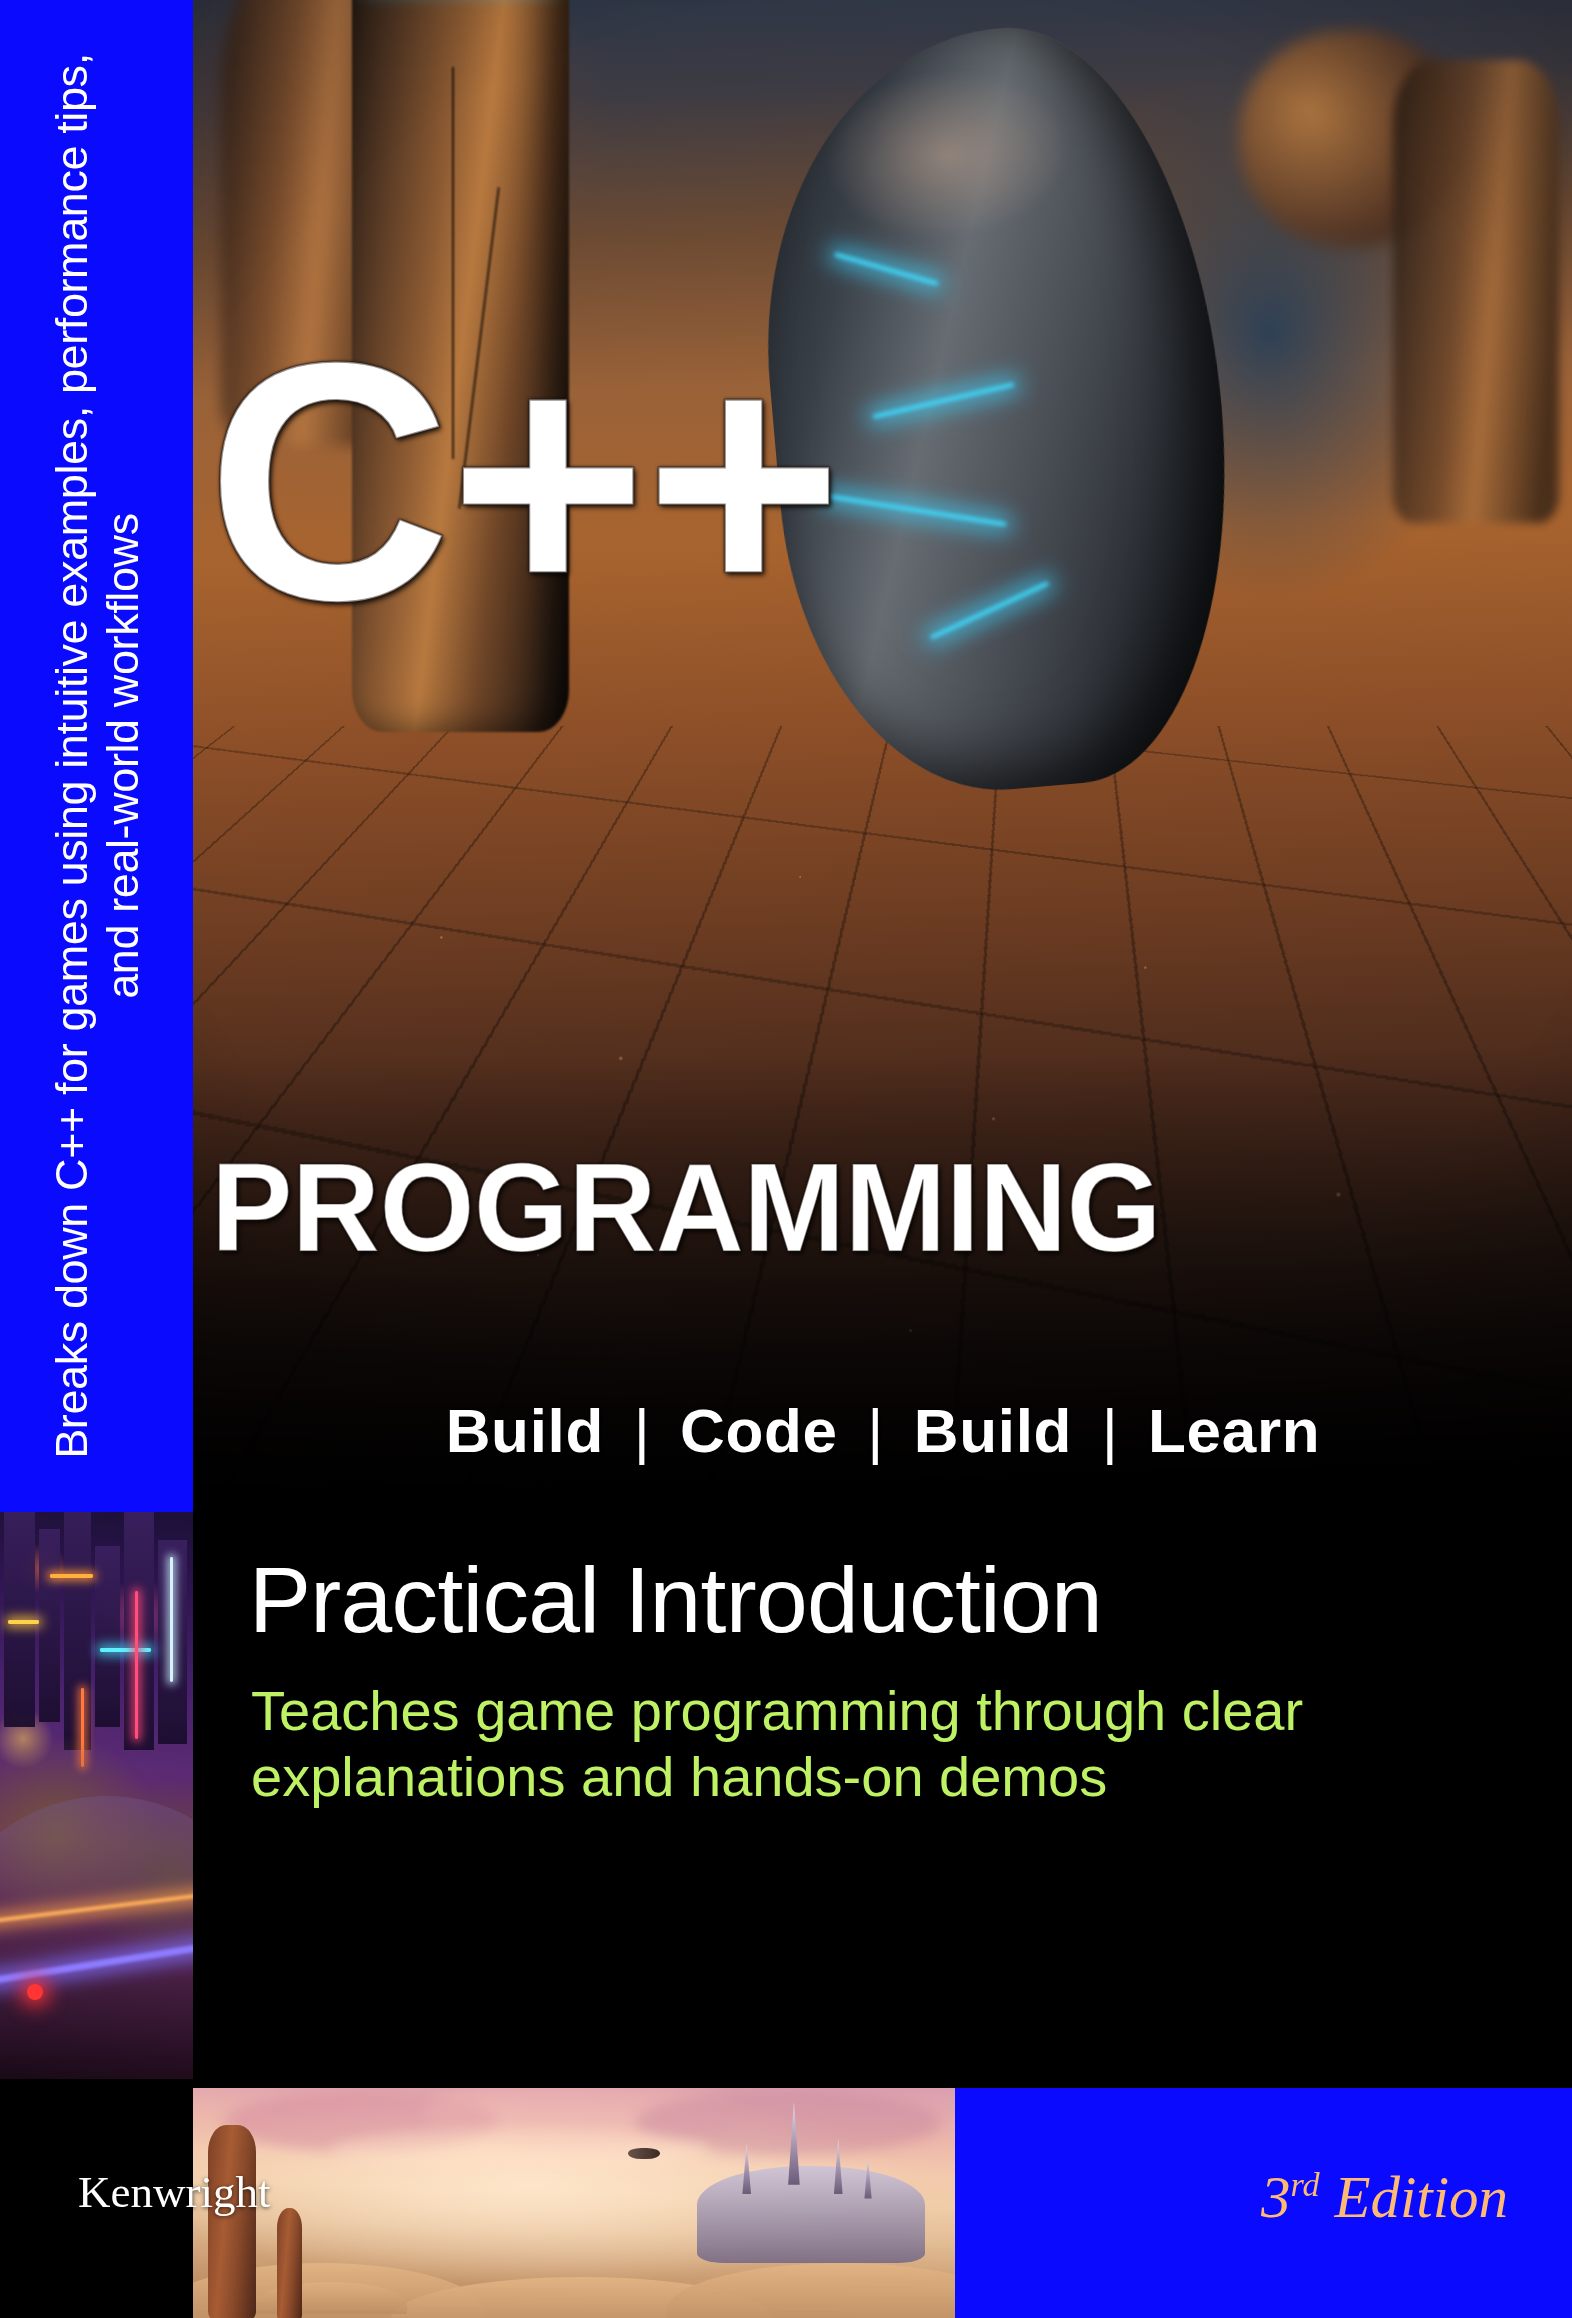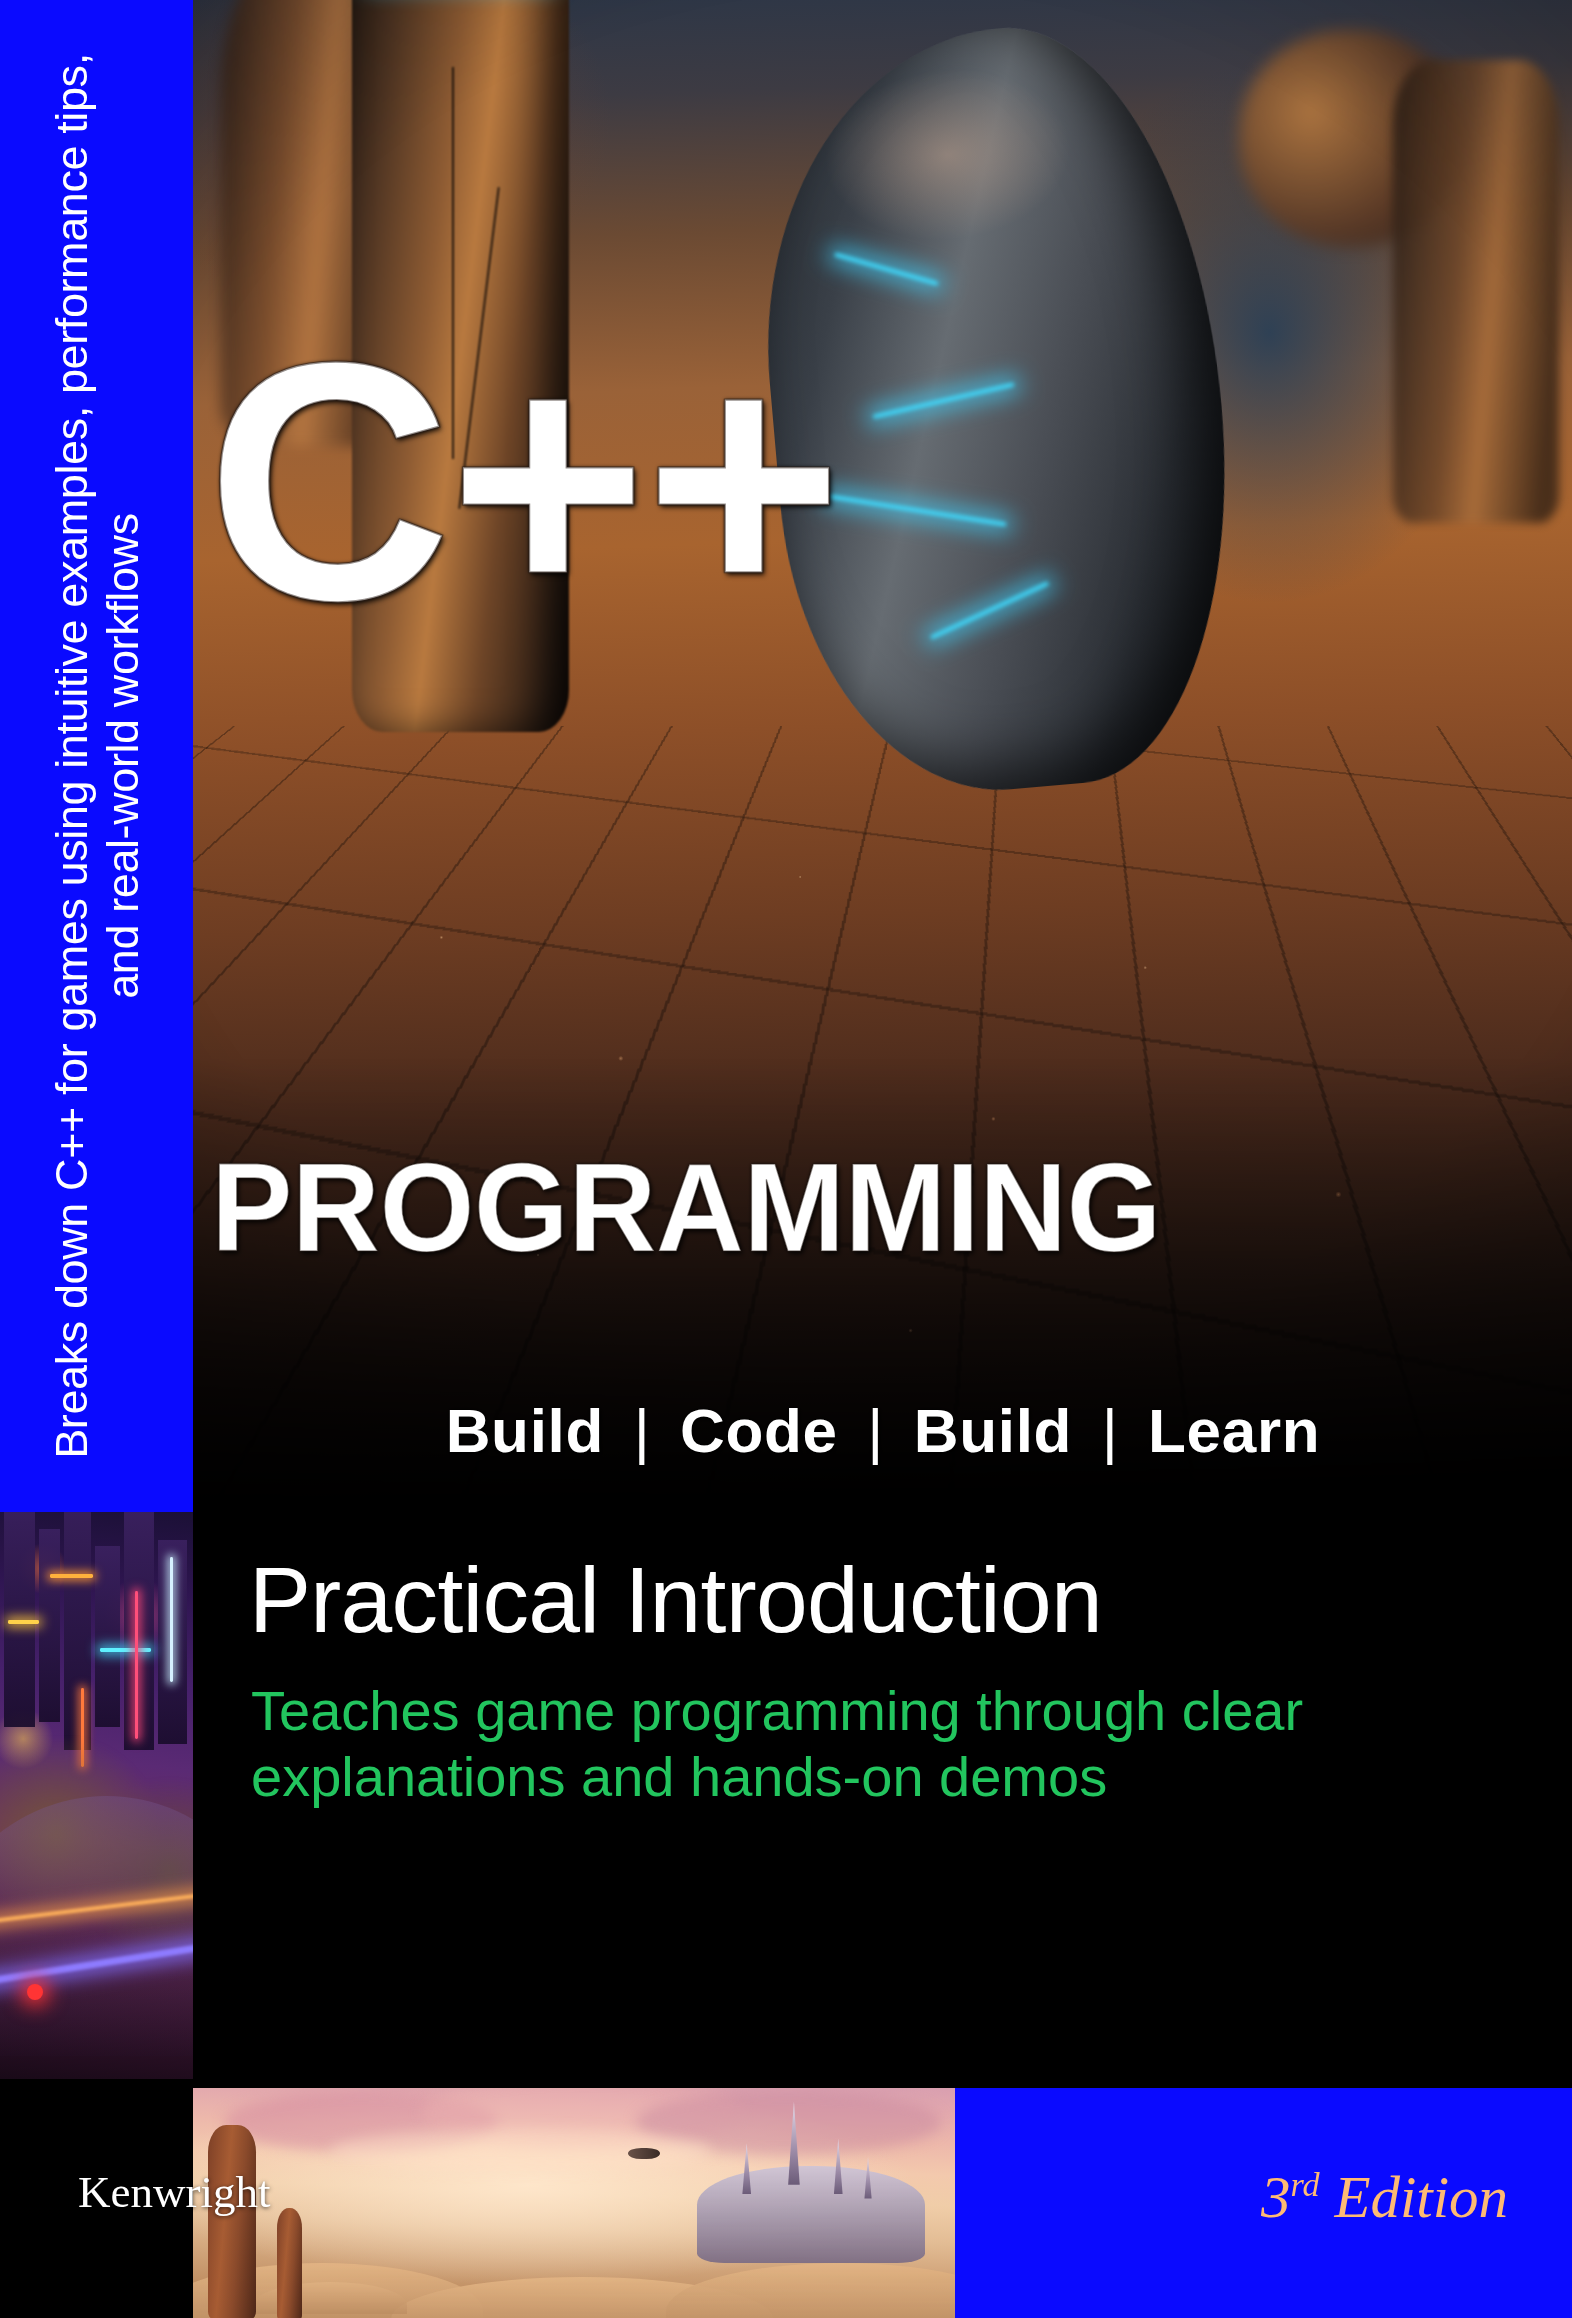--- a/index.html
+++ b/index.html
@@ -104,21 +104,21 @@
   #city .veg{position:absolute;left:-10%;bottom:18%;width:130%;height:42%;
      background:radial-gradient(ellipse 60% 60% at 30% 40%, rgba(120,95,45,.8), transparent 70%),
                 radial-gradient(ellipse 55% 55% at 75% 55%, rgba(95,80,40,.75), transparent 70%);
      filter:blur(2.9px);}
 
   
   #blackpanel{position:absolute;left:193px;top:1512px;width:1380px;height:567px;
      background:#000;z-index:3;}
   #sub-title{position:absolute;left:56px;top:35px;color:#fff;font-weight:400;
      font-size:93px;letter-spacing:-0.7px;white-space:nowrap;}
-  #sub-desc{position:absolute;left:58px;top:166px;color:#22c55e;font-weight:400;
+  #sub-desc{position:absolute;left:58px;top:166px;color:#bef264;font-weight:400;
      font-size:56px;line-height:1.17;width:1229px;}
 
   
   #bottom{position:absolute;left:0;top:2079px;width:1573px;height:240px;z-index:5;background:#000;}
   #b-black{position:absolute;left:0;top:0;width:193px;height:240px;background:#000;}
   #desert{position:absolute;left:193px;top:8.7px;width:763px;height:231px;overflow:hidden;
      background:
        radial-gradient(ellipse 70% 60% at 44% 42%, rgba(255,232,205,.92), rgba(255,205,180,0) 72%),
        linear-gradient(182deg,#d99fb0 0%,#e3a9ae 10%,#edb8ab 22%,#f3c9ad 34%,#f0cda8 46%,#e3bd95 60%,#d0a379 74%,#c08f63 86%,#a97a52 100%);}
   .cloud{position:absolute;border-radius:50%;filter:blur(6.5px);}

